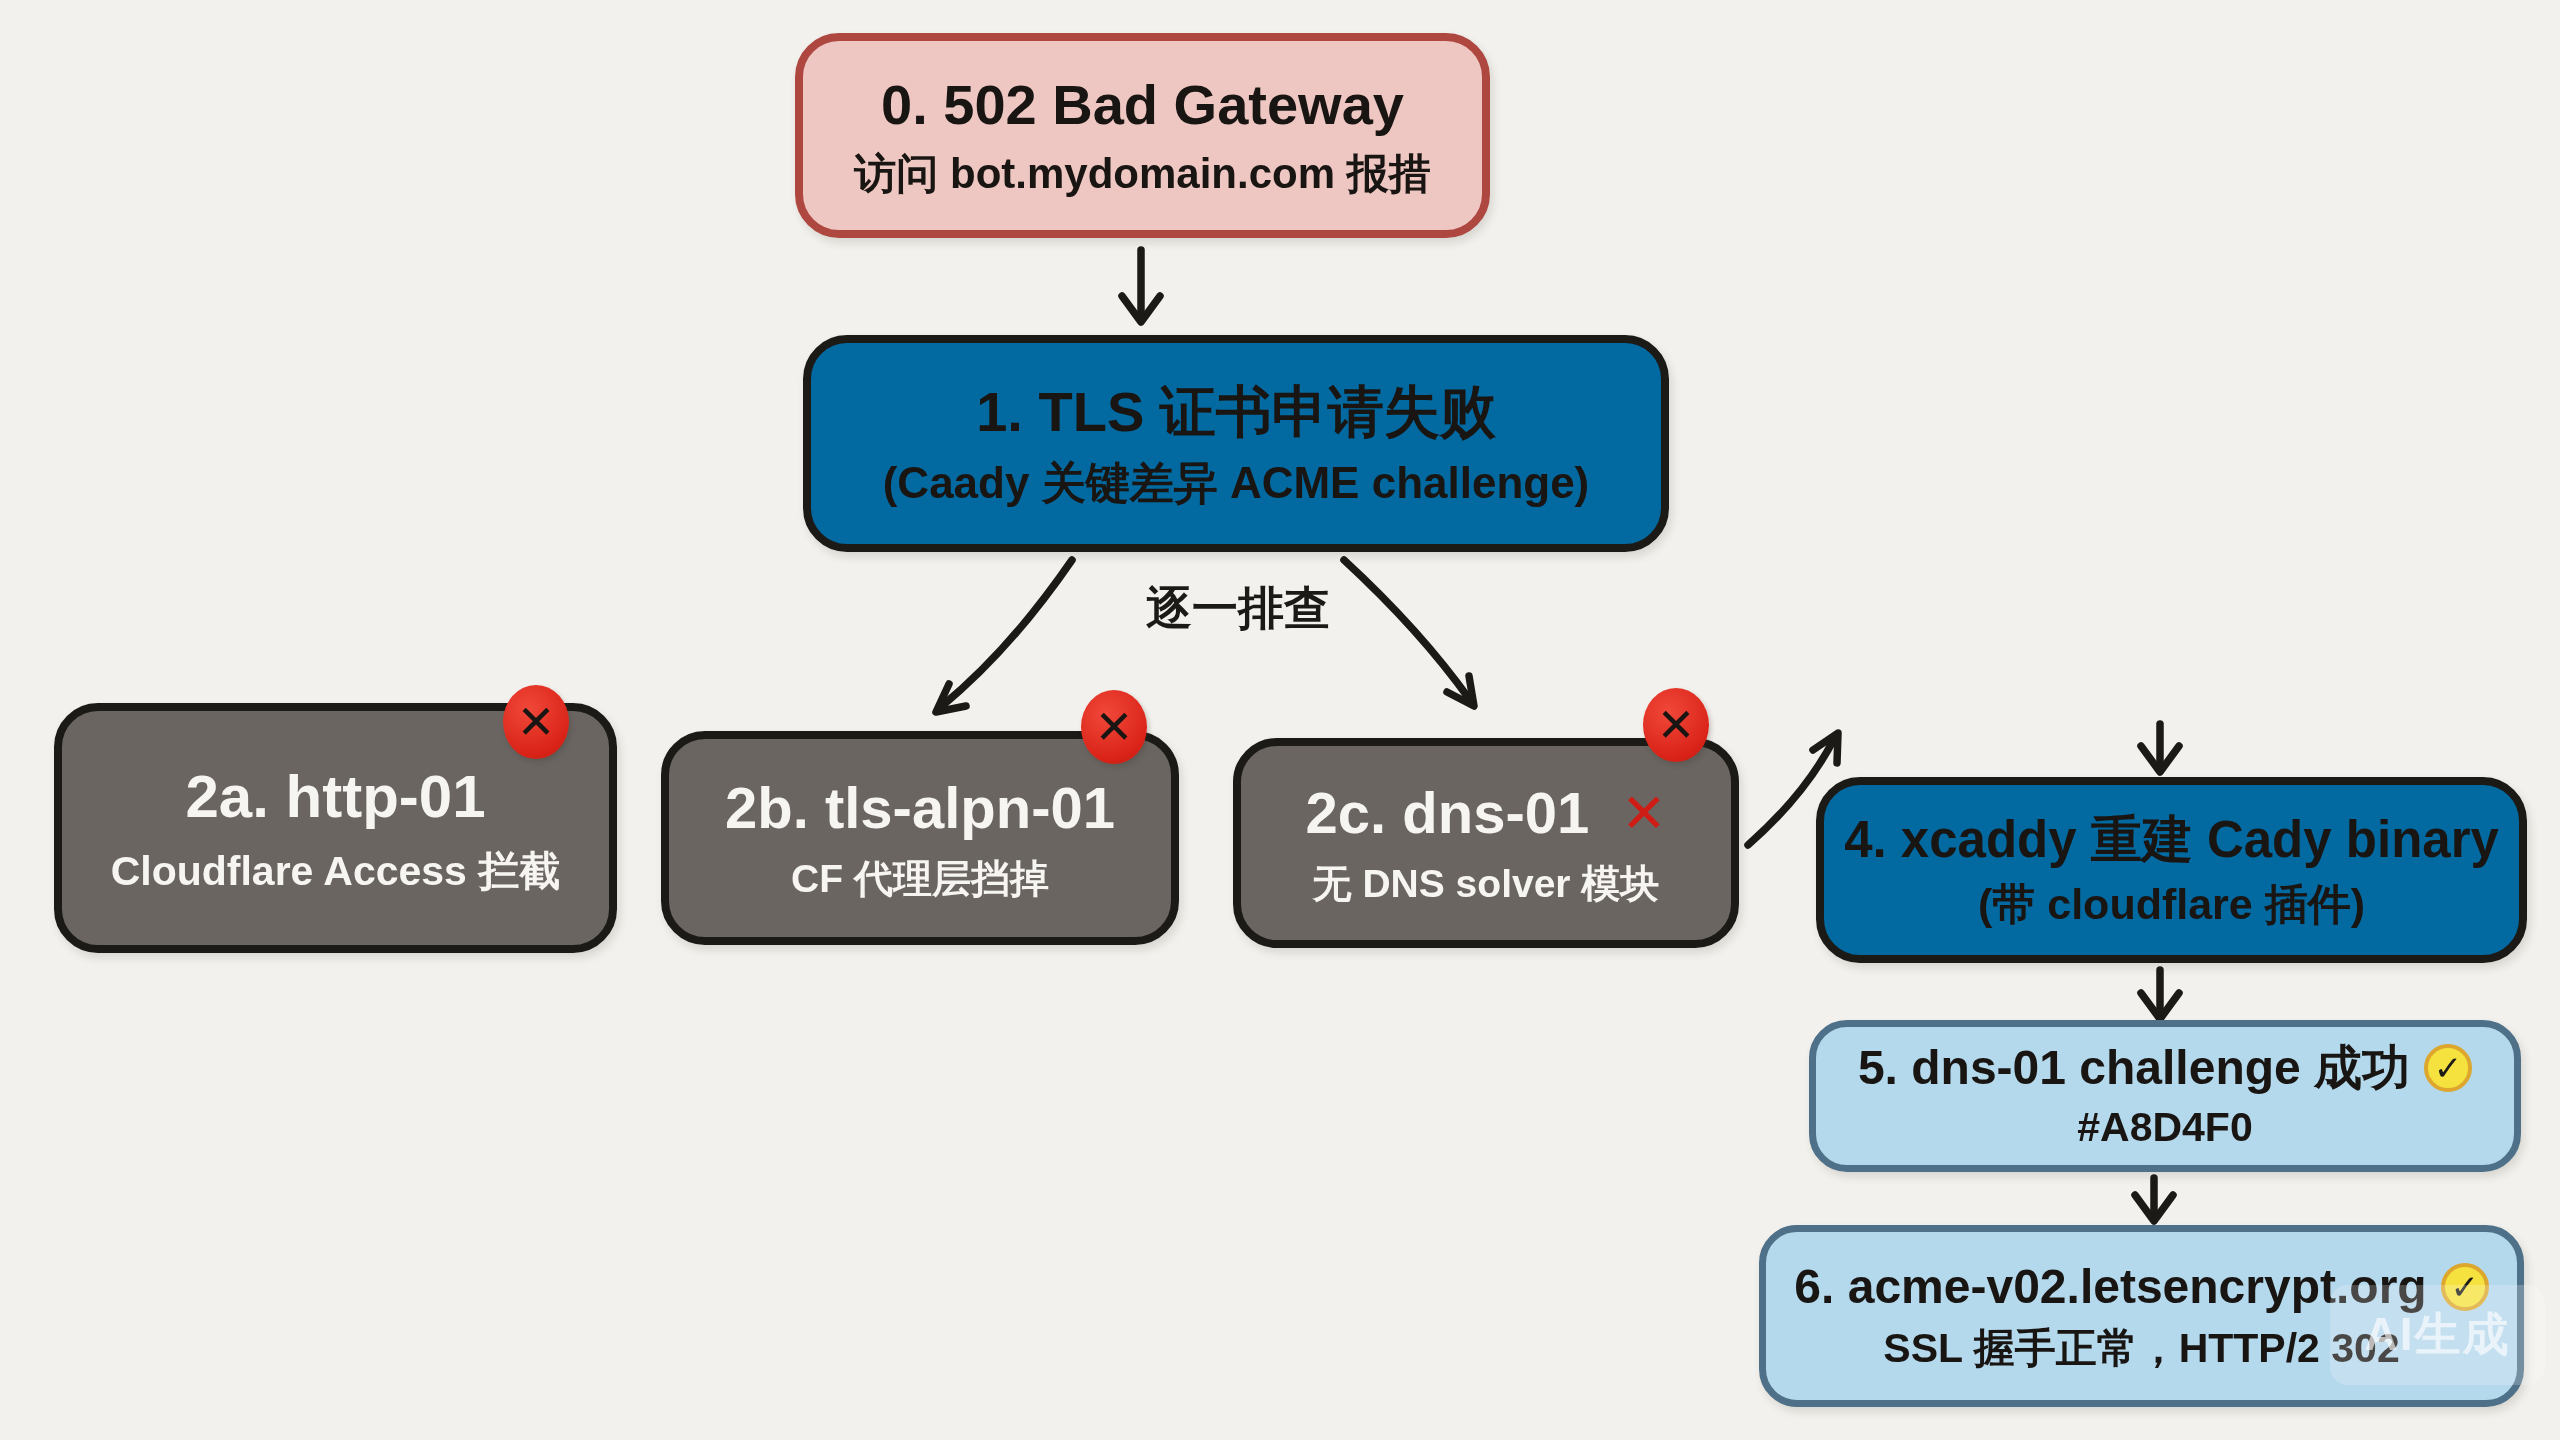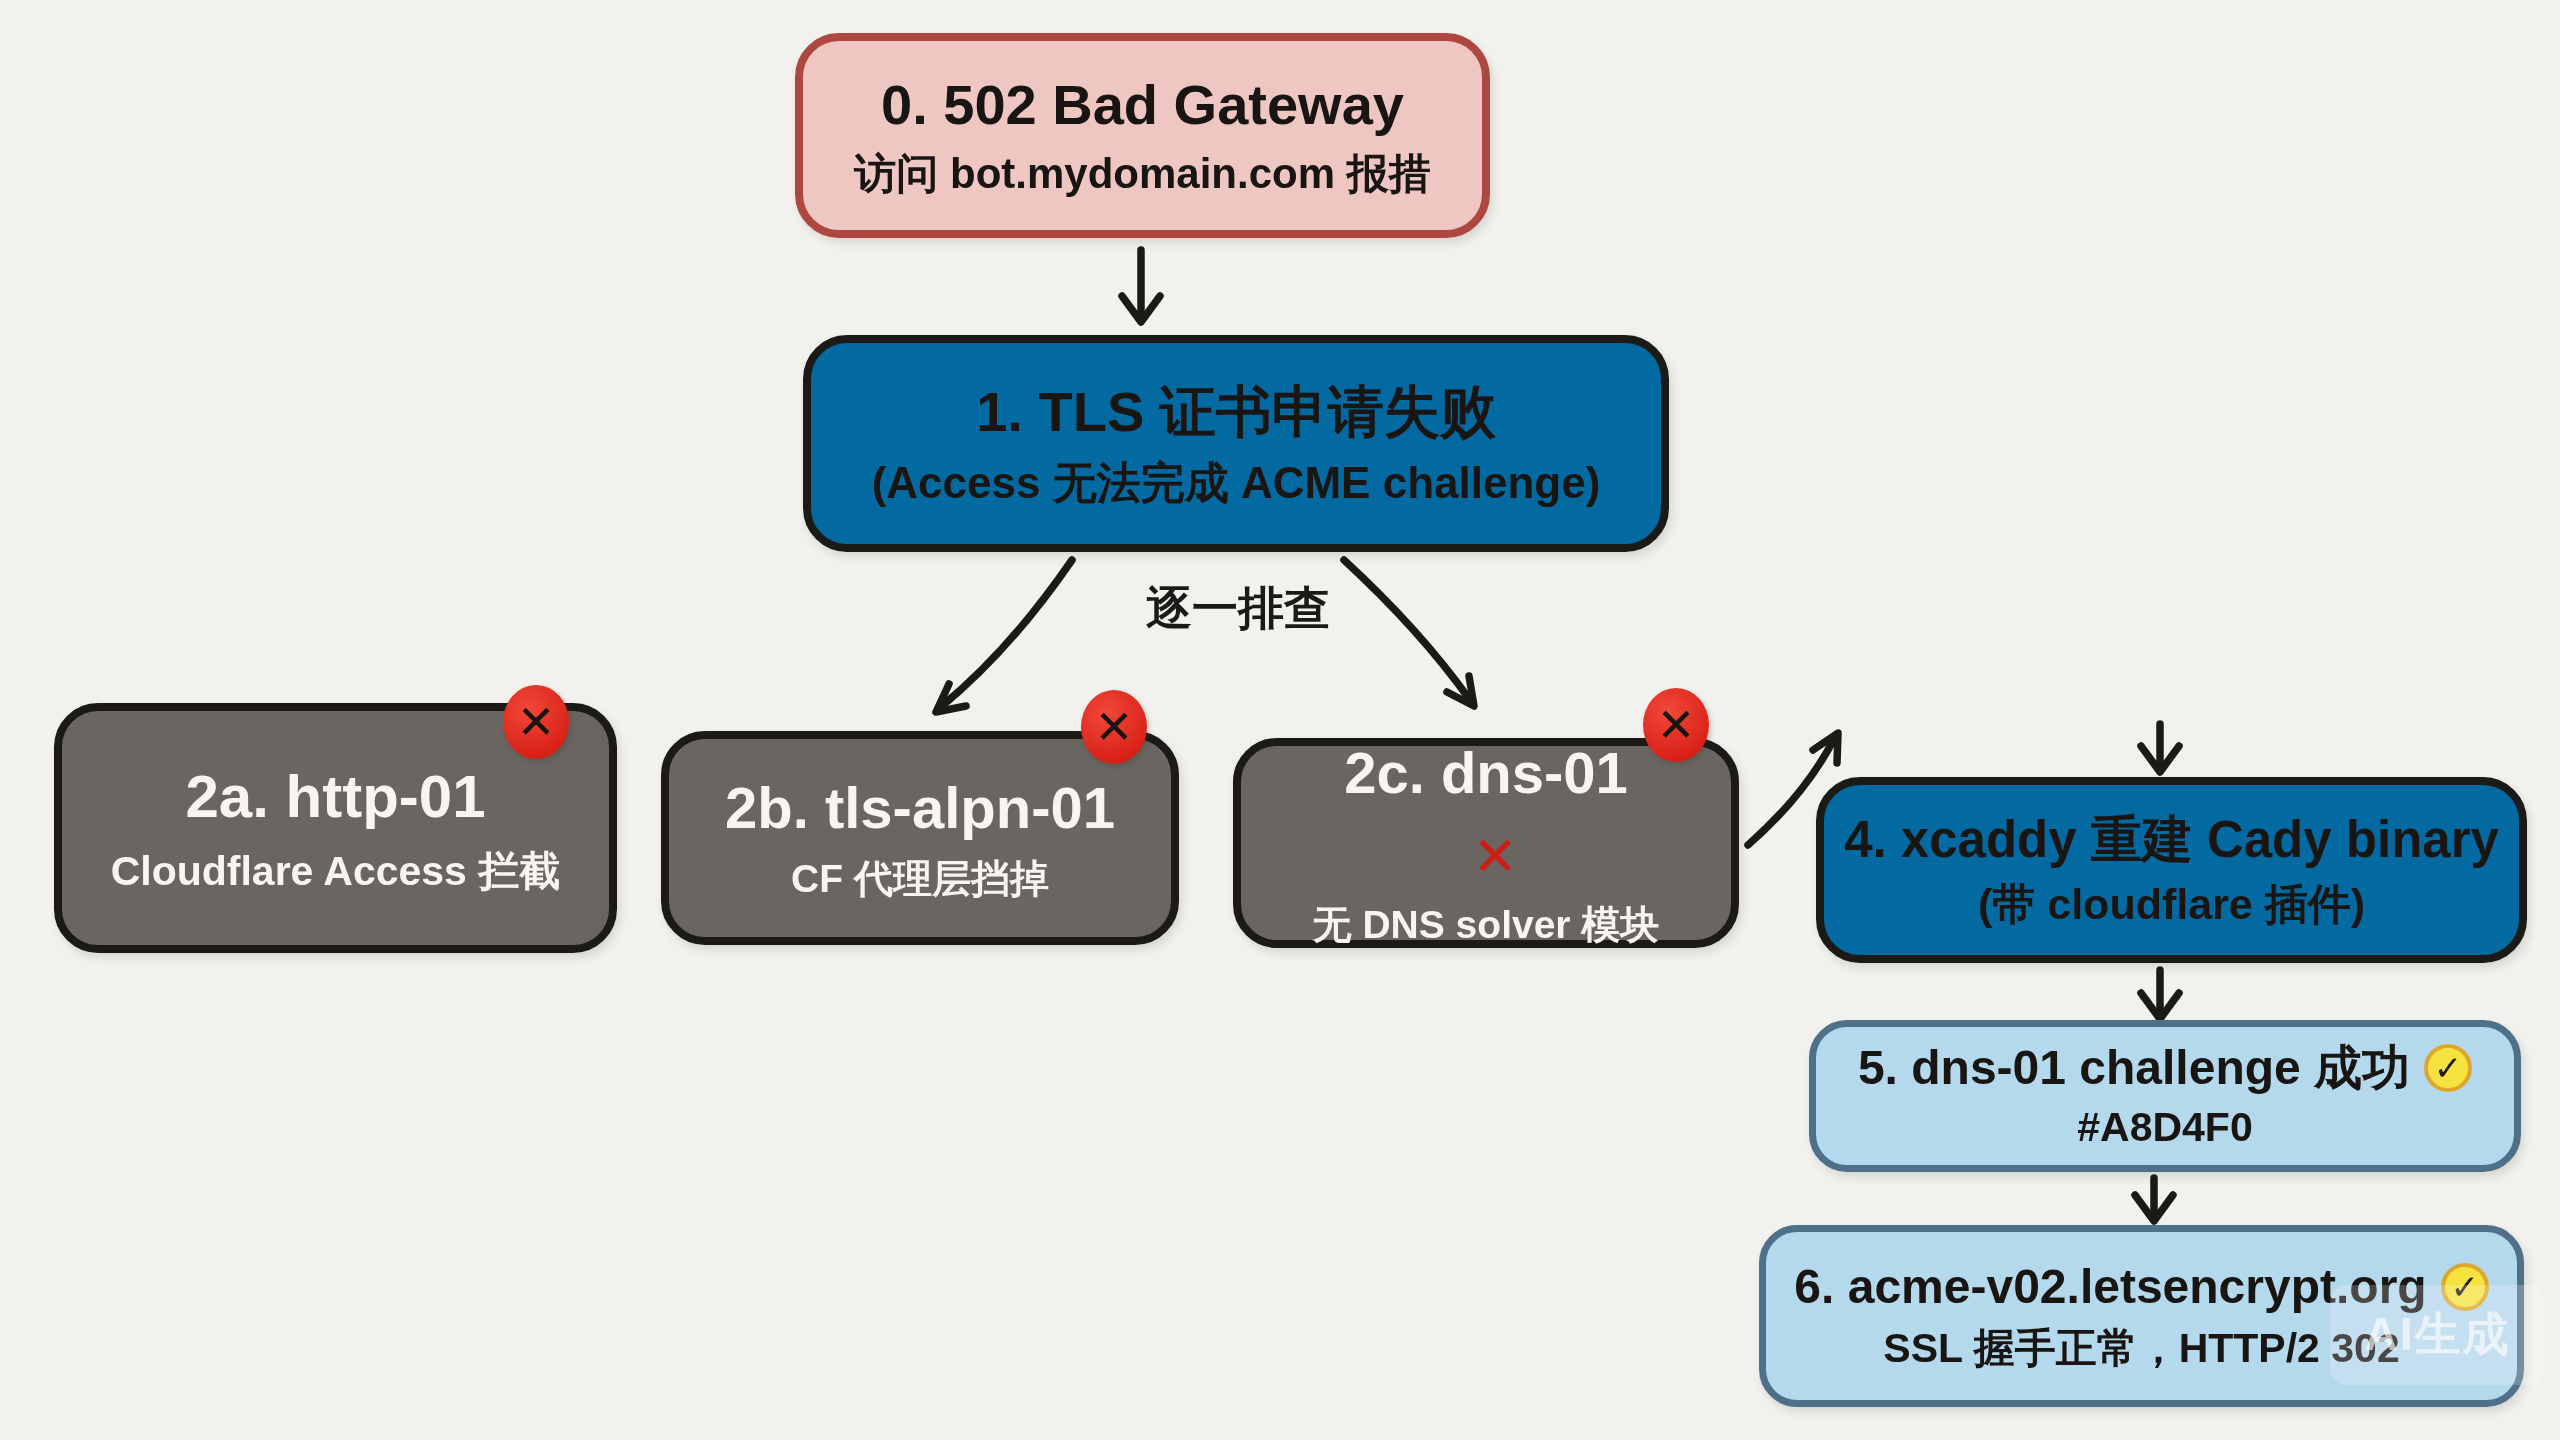--- a/index.html
+++ b/index.html
@@ -50,21 +50,21 @@
 
   #node-2a { left:54px;   top:703px;  width:563px; height:250px; }
   #node-2a .title { font-size:60px; margin-bottom:12px; }
   #node-2a .subtitle { font-size:41px; }
 
   #node-2b { left:661px;  top:731px;  width:518px; height:214px; }
   #node-2b .title { font-size:58px; margin-bottom:10px; }
   #node-2b .subtitle { font-size:39px; }
 
   #node-2c { left:1233px; top:738px;  width:506px; height:210px; }
-  #node-2c .title { font-size:58px; margin-bottom:10px;flex-direction:column; }
+  #node-2c .title { font-size:58px; margin-bottom:10px; }
   #node-2c .subtitle { font-size:39px; }
   .inline-cross { color:#cf1d15; font-weight:900; font-size:54px; margin-left:18px; }
 
   #node-3  { left:1842px; top:487px;  width:669px; height:231px; }
   #node-3 .title  { font-size:53px; }
   #node-3 .title2 { font-size:53px; font-weight:700; margin-top:2px; }
   #node-3 .note   { font-size:40px; font-weight:600; margin-top:6px; }
 
   #node-4  { left:1816px; top:777px;  width:711px; height:186px; }
   #node-4 .title { font-size:51px; margin-bottom:6px; }
@@ -148,21 +148,21 @@
     </g>
   </svg>
 
   <div class="node v-pink" id="node-0">
     <div class="title">0. 502 Bad Gateway</div>
     <div class="subtitle">访问 bot.mydomain.com 报措</div>
   </div>
 
   <div class="node v-white" id="node-1">
     <div class="title">1. TLS 证书申请失败</div>
-    <div class="subtitle">(Access 无法完成 ACME challenge)</div>
+    <div class="subtitle">(Caady 关键差异 ACME challenge)</div>
   </div>
 
   <div id="stage-label">逐一排查</div>
 
   <div class="node v-dark" id="node-2a">
     <div class="title">2a. http-01</div>
     <div class="subtitle">Cloudflare Access 拦截</div>
   </div>
 
   <div class="node v-dark" id="node-2b">

